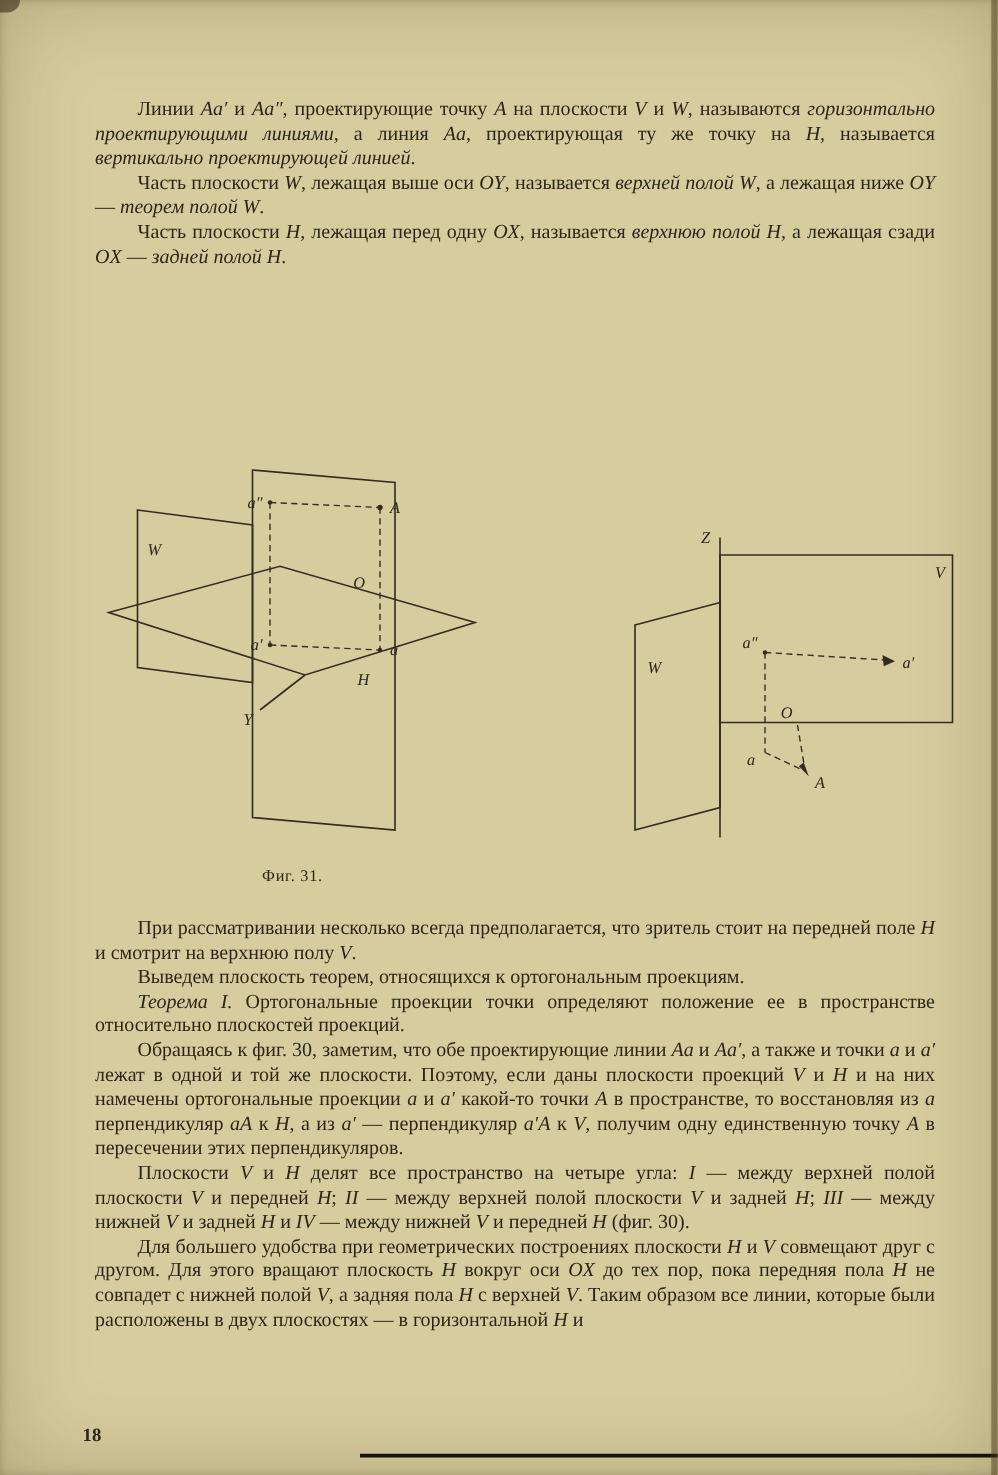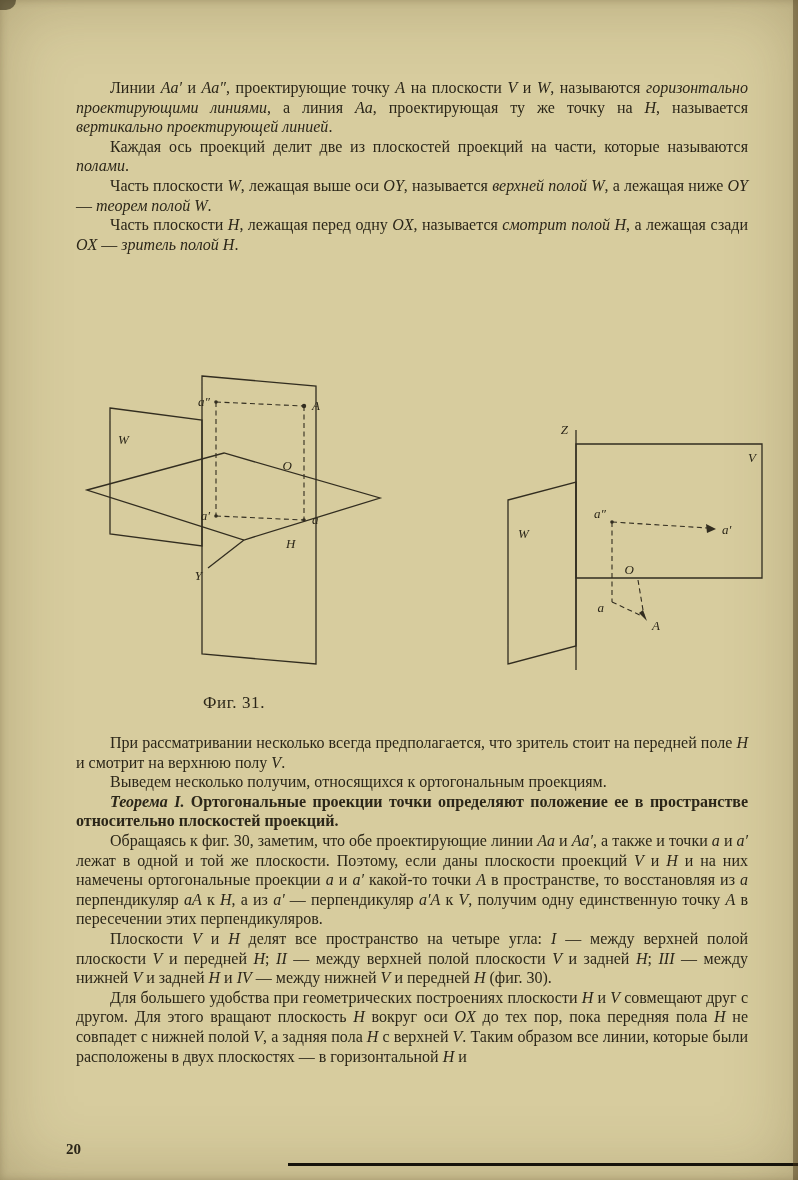--- a/index.html
+++ b/index.html
@@ -14,28 +14,28 @@
     box-shadow: inset 0 0 70px rgba(86, 68, 28, 0.28), inset 0 0 8px rgba(60,45,15,0.25);
   }
   .text-block { position: absolute; left: 48px; width: 672px; margin-left: 28px; }
   .top-block { top: 78px; }
   .bottom-block { top: 733px; }
   .para {
     margin: 0; font-size: 16px; line-height: 19.6px;
     text-align: justify; text-indent: 34px;
   }
   .para .i { font-style: italic; }
-  .para .b { font-weight: bold; }
+  .para .b { font-weight: normal; }
   .figures-row {
     position: absolute; top: 370px; left: 84px; width: 684px;
     display: flex; justify-content: space-between; align-items: flex-start;
   }
   figure { margin: 0; text-align: center; }
   figure.fig32 svg { margin-top: 48px; }
-  figcaption { font-size: 17px; letter-spacing: 0.6px; margin-top: 13px; color: var(--ink, #2b2619); }
+  figcaption { font-size: 13px; letter-spacing: 0.6px; margin-top: 13px; color: var(--ink, #2b2619); }
   svg { display: block; margin: 0 auto; }
   svg .stroke { stroke: #322d20; stroke-width: 1.3; fill: none; }
   svg .dashed { stroke: #322d20; stroke-width: 1.1; fill: none; stroke-dasharray: 5 3.5; }
   svg .fill { fill: #322d20; stroke: none; }
   svg text {
     font-family: "Liberation Serif", "DejaVu Serif", serif;
     font-size: 13px; font-style: italic; fill: var(--ink, #2b2619);
   }
   .page-number { position: absolute; left: 66px; top: 1141px; font-size: 15px; font-weight: bold; }
   .edge-line { position: absolute; top: 1163px; left: 288px; right: 0; height: 3px; background: #16130b; }
@@ -43,23 +43,22 @@
   .corner-speck { position: absolute; left: 0; top: 0; width: 16px; height: 10px; background: rgba(40,32,12,0.55); border-bottom-right-radius: 10px; }
 </style>
 </head>
 <body>
 
 <div class="page">
   <div class="corner-speck"></div>
 
   <div class="text-block top-block">
     <p class="para"><span>Линии </span><span class="i">Aa′</span><span> и </span><span class="i">Aa″</span><span>, проектирующие точку </span><span class="i">A</span><span> на плоскости </span><span class="i">V</span><span> и </span><span class="i">W</span><span>, называются </span><span class="i">горизонтально проектирующими линиями</span><span>, а линия </span><span class="i">Aa</span><span>, проектирующая ту же точку на </span><span class="i">H</span><span>, называется </span><span class="i">вертикально проектирующей линией</span><span>.</span></p>
-    <p class="para"><span>Каждая ось проекций делит две из плоскостей проекций на части, которые называются </span><span class="i">полами</span><span>.</span></p>
     <p class="para"><span>Часть плоскости </span><span class="i">W</span><span>, лежащая выше оси </span><span class="i">OY</span><span>, называется </span><span class="i">верхней полой W</span><span>, а лежащая ниже </span><span class="i">OY</span><span> — </span><span class="i">теорем полой W</span><span>.</span></p>
-    <p class="para"><span>Часть плоскости </span><span class="i">H</span><span>, лежащая перед одну </span><span class="i">OX</span><span>, называется </span><span class="i">смотрит полой H</span><span>, а лежащая сзади </span><span class="i">OX</span><span> — </span><span class="i">зритель полой H</span><span>.</span></p>
+    <p class="para"><span>Часть плоскости </span><span class="i">H</span><span>, лежащая перед одну </span><span class="i">OX</span><span>, называется </span><span class="i">верхнюю полой H</span><span>, а лежащая сзади </span><span class="i">OX</span><span> — </span><span class="i">задней полой H</span><span>.</span></p>
   </div>
 
   <div class="figures-row">
 
     <figure class="fig31">
       <svg viewBox="0 0 300 310" width="300" height="310">
 
         <polygon class="stroke" points="118,6 232,16 232,294 118,284"></polygon>
 
         <polygon class="stroke" points="3,120 140,83 296,128 160,170"></polygon>
@@ -116,24 +115,24 @@
         <text x="196" y="156" text-anchor="end">O</text>
         <text x="166" y="194" text-anchor="end">a</text>
         <text x="214" y="212">A</text>
       </svg>
     </figure>
 
   </div>
 
   <div class="text-block bottom-block">
     <p class="para"><span>При рассматривании несколько всегда предполагается, что зритель стоит на передней поле </span><span class="i">H</span><span> и смотрит на верхнюю полу </span><span class="i">V</span><span>.</span></p>
-    <p class="para"><span>Выведем несколько получим, относящихся к ортогональным проекциям.</span></p>
+    <p class="para"><span>Выведем плоскость теорем, относящихся к ортогональным проекциям.</span></p>
     <p class="para"><span class="i b">Теорема I.</span><span class="b"> Ортогональные проекции точки определяют положение ее в пространстве относительно плоскостей проекций.</span></p>
     <p class="para"><span>Обращаясь к фиг. 30, заметим, что обе проектирующие линии </span><span class="i">Aa</span><span> и </span><span class="i">Aa′</span><span>, а также и точки </span><span class="i">a</span><span> и </span><span class="i">a′</span><span> лежат в одной и той же плоскости. Поэтому, если даны плоскости проекций </span><span class="i">V</span><span> и </span><span class="i">H</span><span> и на них намечены ортогональные проекции </span><span class="i">a</span><span> и </span><span class="i">a′</span><span> какой-то точки </span><span class="i">A</span><span> в пространстве, то восстановляя из </span><span class="i">a</span><span> перпендикуляр </span><span class="i">aA</span><span> к </span><span class="i">H</span><span>, а из </span><span class="i">a′</span><span> — перпендикуляр </span><span class="i">a′A</span><span> к </span><span class="i">V</span><span>, получим одну единственную точку </span><span class="i">A</span><span> в пересечении этих перпендикуляров.</span></p>
     <p class="para"><span>Плоскости </span><span class="i">V</span><span> и </span><span class="i">H</span><span> делят все пространство на четыре угла: </span><span class="i">I</span><span> — между верхней полой плоскости </span><span class="i">V</span><span> и передней </span><span class="i">H</span><span>; </span><span class="i">II</span><span> — между верхней полой плоскости </span><span class="i">V</span><span> и задней </span><span class="i">H</span><span>; </span><span class="i">III</span><span> — между нижней </span><span class="i">V</span><span> и задней </span><span class="i">H</span><span> и </span><span class="i">IV</span><span> — между нижней </span><span class="i">V</span><span> и передней </span><span class="i">H</span><span> (фиг. 30).</span></p>
     <p class="para"><span>Для большего удобства при геометрических построениях плоскости </span><span class="i">H</span><span> и </span><span class="i">V</span><span> совмещают друг с другом. Для этого вращают плоскость </span><span class="i">H</span><span> вокруг оси </span><span class="i">OX</span><span> до тех пор, пока передняя пола </span><span class="i">H</span><span> не совпадет с нижней полой </span><span class="i">V</span><span>, а задняя пола </span><span class="i">H</span><span> с верхней </span><span class="i">V</span><span>. Таким образом все линии, которые были расположены в двух плоскостях — в горизонтальной </span><span class="i">H</span><span> и</span></p>
   </div>
 
-  <div class="page-number">20</div>
+  <div class="page-number">18</div>
 
   <div class="edge-line"></div>
   <div class="right-shade"></div>
 </div>
 
 </body></html>

